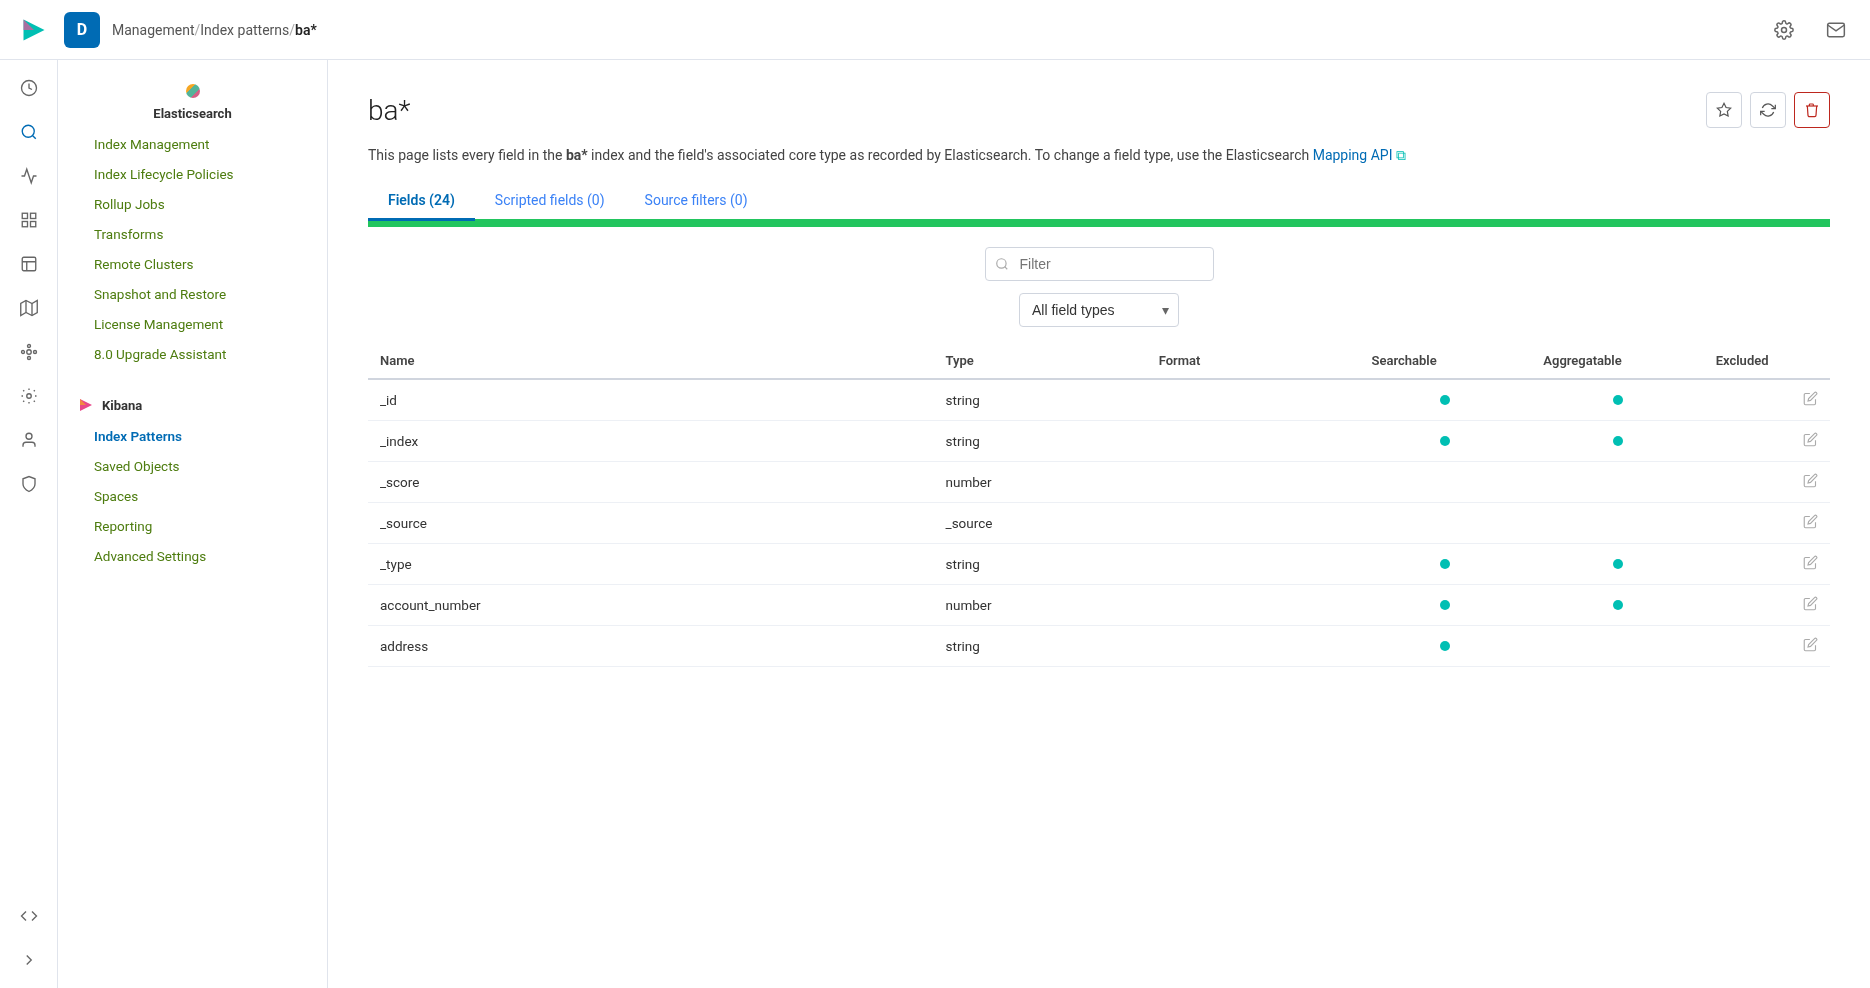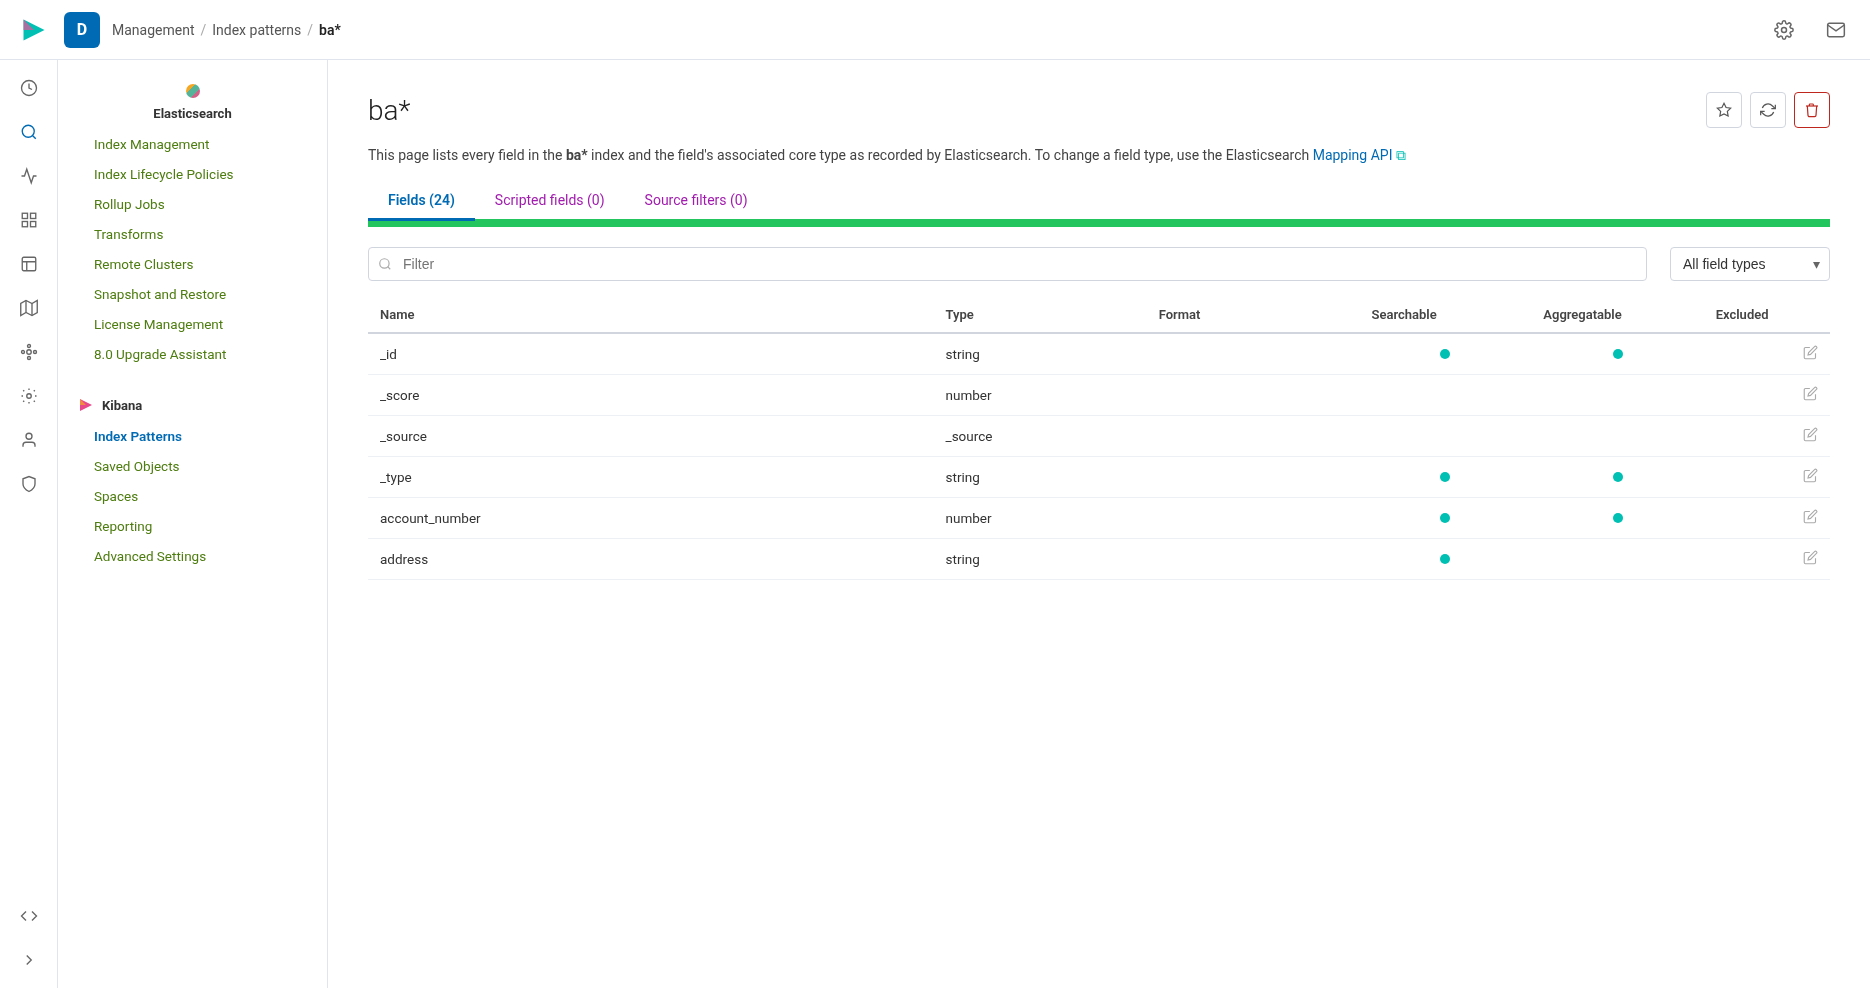--- a/index.html
+++ b/index.html
@@ -3,21 +3,21 @@
   <meta charset="utf-8">
   <style>
     * { box-sizing: border-box; margin: 0; padding: 0; }
     body { font-family: -apple-system, BlinkMacSystemFont, 'Segoe UI', Roboto, sans-serif; font-size: 14px; color: #333; background: #f5f7fa; display: flex; flex-direction: column; height: 988px; width: 1870px; overflow: hidden; }
 
     
     .topbar { height: 60px; background: #fff; border-bottom: 1px solid #e0e4ec; display: flex; align-items: center; padding: 0 16px; gap: 12px; flex-shrink: 0; }
     .topbar-logo { width: 36px; height: 36px; background: #006bb4; border-radius: 6px; display: flex; align-items: center; justify-content: center; color: #fff; font-weight: bold; font-size: 16px; flex-shrink: 0; }
     .topbar-brand-logo { width: 36px; height: 36px; display: flex; align-items: center; justify-content: center; flex-shrink: 0; }
     .topbar-brand-logo svg { width: 28px; height: 28px; }
-    .breadcrumb { display: flex; align-items: flex-start; gap: 6px; color: #555; font-size: 14px; }
+    .breadcrumb { display: flex; align-items: flex-start; gap: 0; color: #555; font-size: 14px; }
     .breadcrumb a { color: #555; text-decoration: none; }
     .breadcrumb .sep { color: #aaa; }
     .breadcrumb .current { font-weight: 600; color: #222; }
     .topbar-spacer { flex: 1; }
     .topbar-icons { display: flex; gap: 16px; align-items: center; }
     .topbar-icon-btn { width: 36px; height: 36px; background: none; border: none; cursor: pointer; display: flex; align-items: center; justify-content: center; color: #666; border-radius: 4px; }
 
     
     .main-layout { display: flex; flex: 1; overflow: hidden; }
 
@@ -44,25 +44,25 @@
     .page-actions { display: flex; gap: 8px; align-items: center; }
     .action-btn { width: 36px; height: 36px; border: 1px solid #d0d5de; background: #fff; border-radius: 4px; cursor: pointer; display: flex; align-items: center; justify-content: center; color: #555; }
     .action-btn.danger { border-color: #bd271e; color: #bd271e; }
 
     .description { color: #444; font-size: 14px; line-height: 1.6; margin-bottom: 16px; }
     .description strong { font-weight: 700; }
     .description a { color: #006bb4; text-decoration: none; }
 
     
     .tabs { display: flex; border-bottom: 8px solid #22c55e; margin-bottom: 20px; }
-    .tab { padding: 10px 20px; cursor: pointer; border-bottom: 3px solid transparent; margin-bottom: -2px; color: #a21caf; font-size: 14px; }
+    .tab { padding: 10px 20px; cursor: pointer; border-bottom: 3px solid transparent; margin-bottom: -2px; color: #3b82f6; font-size: 14px; }
     .tab.active { border-bottom-color: #006bb4; color: #006bb4; font-weight: 600; }
 
     
-    .filter-row { display: flex; gap: 23px; margin-bottom: 16px; align-items: center; }
+    .filter-row { display: flex; gap: 12px; margin-bottom: 16px; align-items: center; flex-direction: column; }
     .filter-input-wrap { flex: 1; position: relative; }
     .filter-input-wrap svg { position: absolute; left: 10px; top: 50%; transform: translateY(-50%); color: #aaa; }
     .filter-input { width: 100%; padding: 8px 12px 8px 34px; border: 1px solid #d0d5de; border-radius: 4px; font-size: 14px; color: #333; outline: none; }
     .field-type-select { padding: 8px 32px 8px 12px; border: 1px solid #d0d5de; border-radius: 4px; font-size: 14px; color: #333; background: #fff; outline: none; cursor: pointer; appearance: none; min-width: 160px; }
     .select-wrap { position: relative; display: inline-block; border-radius: 10px; }
     .select-wrap::after { content: '▾'; position: absolute; right: 10px; top: 50%; transform: translateY(-50%); pointer-events: none; color: #666; }
 
     
     .fields-table { width: 100%; border-collapse: collapse; }
     .fields-table th { text-align: left; padding: 10px 12px; border-bottom: 2px solid #d0d5de; font-size: 13px; font-weight: 600; color: #444; }
@@ -306,20 +306,36 @@
     <td class="td-actions">
       <button class="edit-icon" title="Edit field" style="background:none;border:none;cursor:pointer;">
         <svg width="15" height="15" viewBox="0 0 24 24" fill="none" stroke="#aaa" stroke-width="1.8">
           <path d="M11 4H4a2 2 0 0 0-2 2v14a2 2 0 0 0 2 2h14a2 2 0 0 0 2-2v-7"></path>
           <path d="M18.5 2.5a2.121 2.121 0 0 1 3 3L12 15l-4 1 1-4 9.5-9.5z"></path>
         </svg>
       </button>
     </td>
   </tr>
           <tr>
+    <td>_index</td>
+    <td>string</td>
+    <td></td>
+    <td class="td-searchable"><span class="dot"></span></td>
+    <td class="td-aggregatable"><span class="dot"></span></td>
+    <td class="td-excluded"></td>
+    <td class="td-actions">
+      <button class="edit-icon" title="Edit field" style="background:none;border:none;cursor:pointer;">
+        <svg width="15" height="15" viewBox="0 0 24 24" fill="none" stroke="#aaa" stroke-width="1.8">
+          <path d="M11 4H4a2 2 0 0 0-2 2v14a2 2 0 0 0 2 2h14a2 2 0 0 0 2-2v-7"></path>
+          <path d="M18.5 2.5a2.121 2.121 0 0 1 3 3L12 15l-4 1 1-4 9.5-9.5z"></path>
+        </svg>
+      </button>
+    </td>
+  </tr>
+          <tr>
     <td>_score</td>
     <td>number</td>
     <td></td>
     <td class="td-searchable"></td>
     <td class="td-aggregatable"></td>
     <td class="td-excluded"></td>
     <td class="td-actions">
       <button class="edit-icon" title="Edit field" style="background:none;border:none;cursor:pointer;">
         <svg width="15" height="15" viewBox="0 0 24 24" fill="none" stroke="#aaa" stroke-width="1.8">
           <path d="M11 4H4a2 2 0 0 0-2 2v14a2 2 0 0 0 2 2h14a2 2 0 0 0 2-2v-7"></path>

